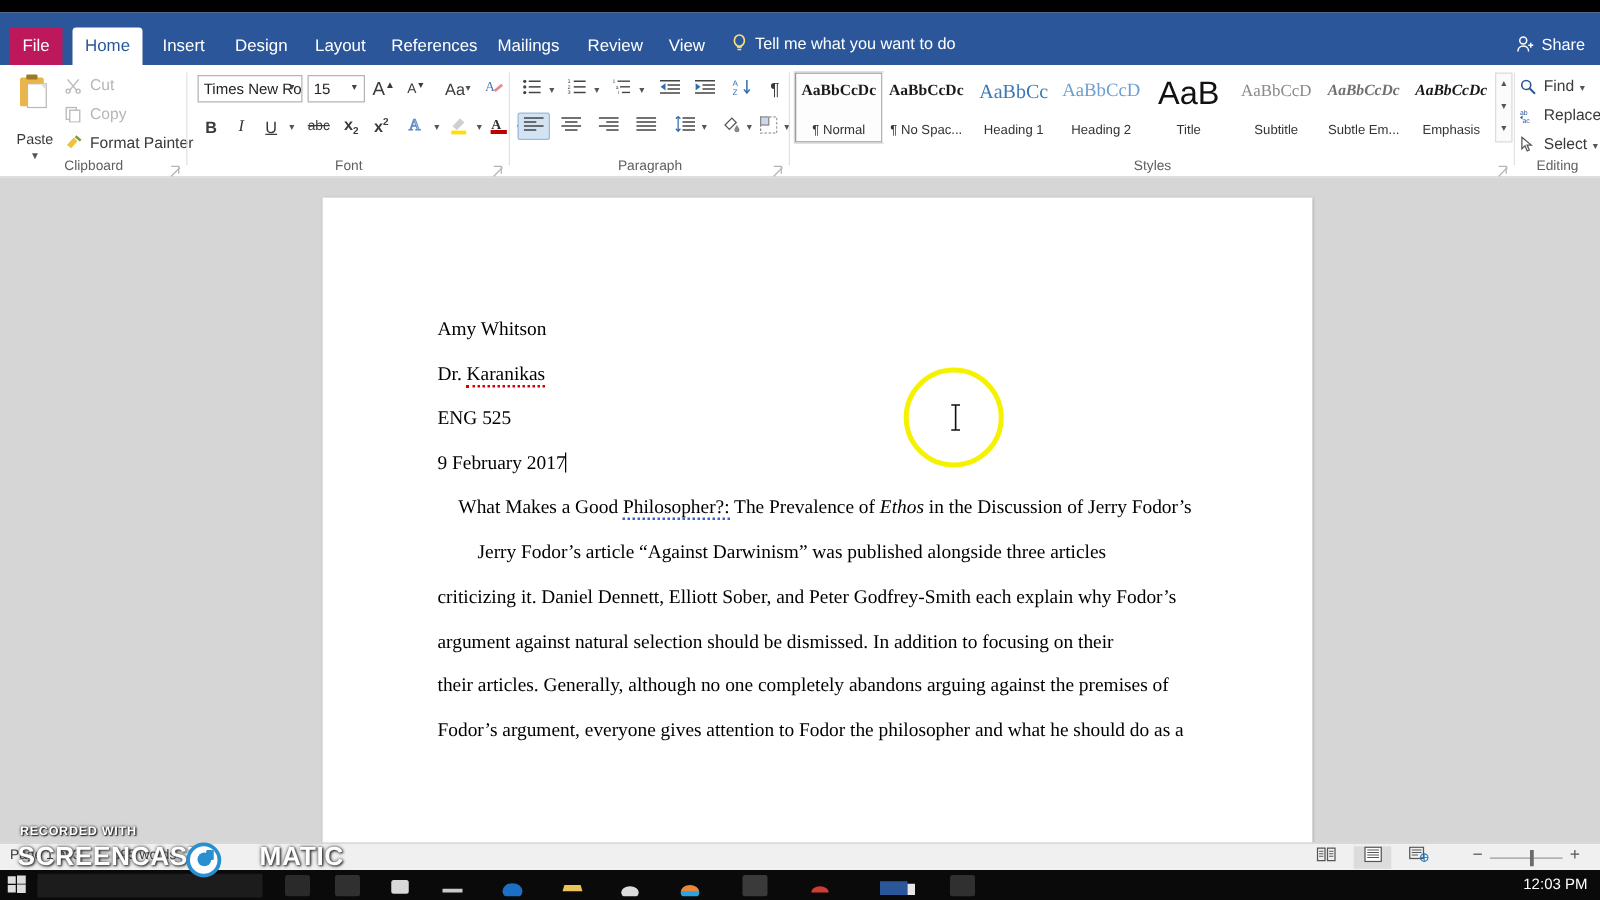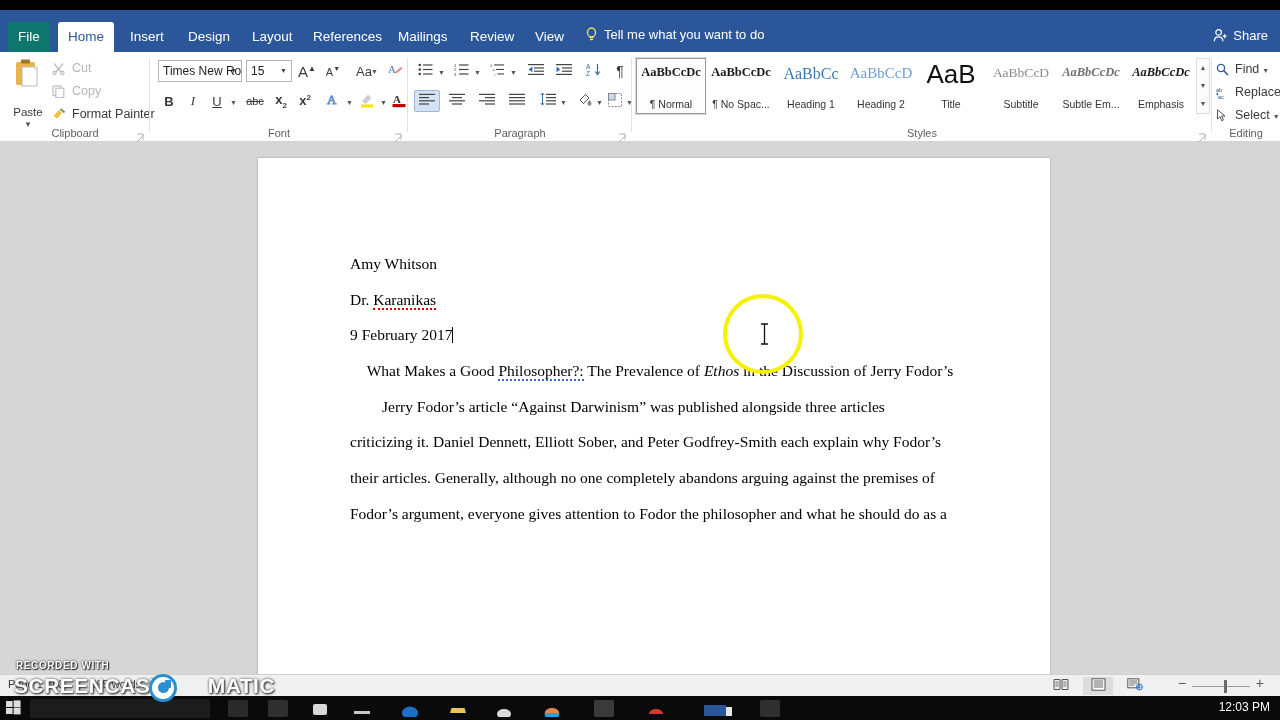--- a/index.html
+++ b/index.html
@@ -20,21 +20,21 @@
   
   .tabbar {
     position: absolute; left: 0; top: 10px; width: 1280px; height: 42px;
     background: #2b579a;
   }
   .tab {
     position: absolute; top: 12px; height: 30px;
     color: #ffffff; font-size: 13.5px; line-height: 24px;
     padding: 3px 10px 0 10px; white-space: nowrap; cursor: default;
   }
-  .tab.file { background: #0f766e; }
+  .tab.file { background: #be185d; }
   .tab.active {
     background: #ffffff; color: #2b579a;
     border-radius: 3px 3px 0 0;
   }
   .tellme {
     position: absolute; top: 12px; left: 585px; height: 28px;
     color: #ffffff; font-size: 13px; line-height: 26px; white-space: nowrap;
   }
   .tellme .bulb { display:inline-block; margin-right:6px; vertical-align:-2px; }
   .share-btn {
@@ -643,32 +643,38 @@
     <div class="page">
       <div class="doctext">
 
         <div class="hline">
           <span>Amy Whitson</span>
         </div>
         <div class="hline">
           <span>Dr. </span><span class="sq-red">Karanikas</span>
         </div>
         <div class="hline">
+          <span>ENG 525</span>
+        </div>
+        <div class="hline">
           <span>9 February 2017</span><span class="caret"></span>
         </div>
 
         <div class="title-l1">
           <span>What Makes a Good </span><span class="sq-blue">Philosopher?:</span><span> The Prevalence of </span><span style="font-style:italic;">Ethos</span><span> in the Discussion of Jerry Fodor’s</span>
         </div>
 
         <div class="bline indent">
           <span>Jerry Fodor’s article “Against Darwinism” was published alongside three articles</span>
         </div>
         <div class="bline">
           <span>criticizing it.  Daniel Dennett, Elliott Sober, and Peter Godfrey-Smith each explain why Fodor’s</span>
+        </div>
+        <div class="bline">
+          <span>argument against natural selection should be dismissed.  In addition to focusing on their</span>
         </div>
         <div class="bline">
           <span>their articles.  Generally, although no one completely abandons arguing against the premises of</span>
         </div>
         <div class="bline">
           <span>Fodor’s argument, everyone gives attention to Fodor the philosopher and what he should do as a</span>
         </div>
 
       </div>
     </div>

